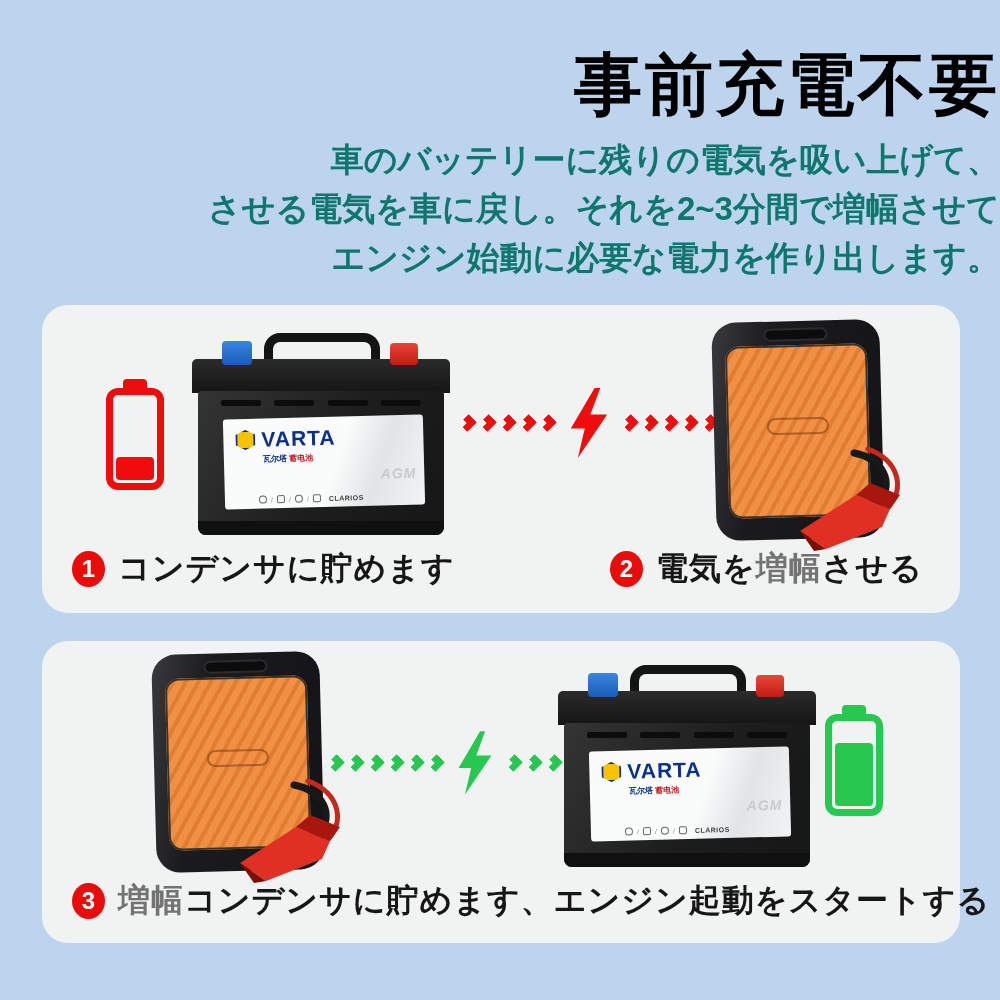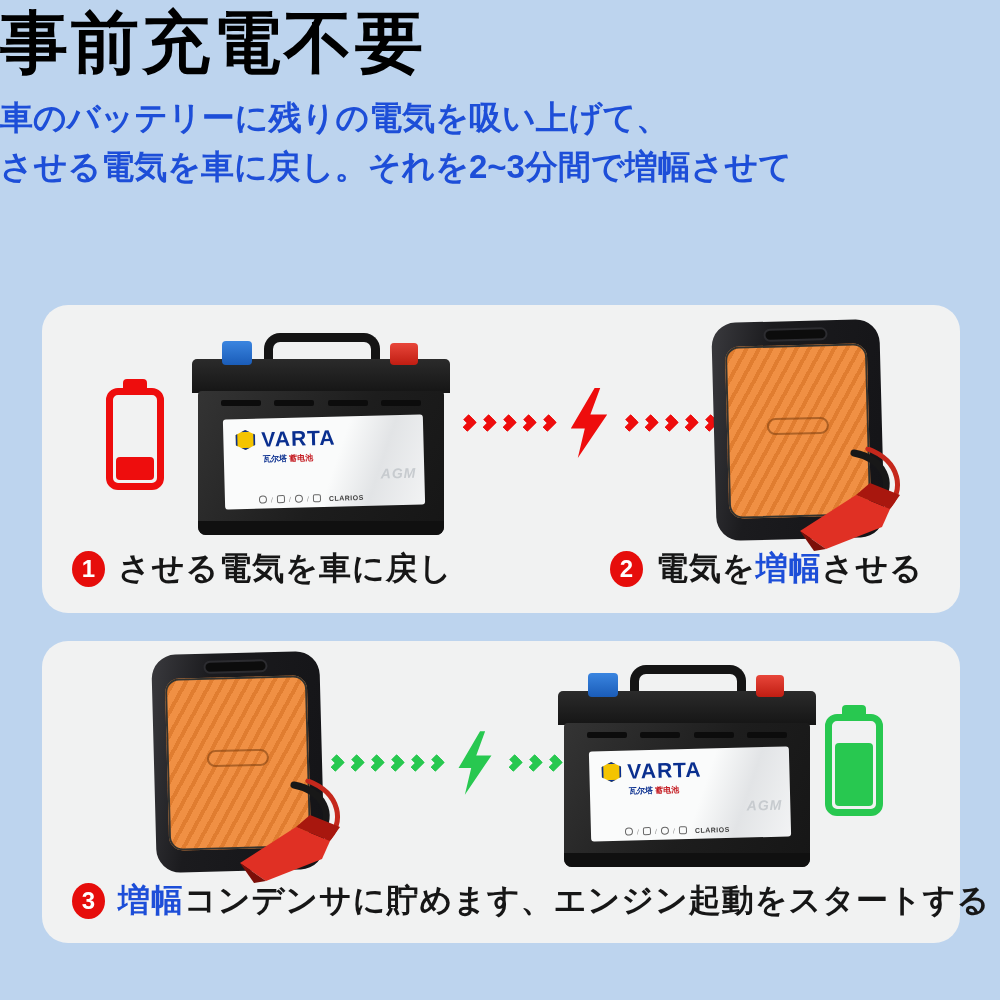--- a/index.html
+++ b/index.html
@@ -5,26 +5,26 @@
   * { margin:0; padding:0; box-sizing:border-box; }
   html,body { width:1000px; height:1000px; }
   body {
     font-family:"Liberation Sans","DejaVu Sans",sans-serif;
     background:#bdd4ee;
     position:relative;
     overflow:hidden;
     color:#111;
   }
   
-  .header { text-align:left; }
+  .header { text-align:right; padding-top:42px; }
   .title {
     font-size:68px; font-weight:900; color:#000; letter-spacing:3px;
     line-height:1.25;
   }
-  .desc { margin-top:8px; font-size:33px; font-weight:600; color:#1d4ed8; line-height:49px; }
+  .desc { margin-top:8px; font-size:33px; font-weight:600; color:#0f766e; line-height:49px; }
   
   .card {
     position:absolute; left:42px; width:918px;
     background:#f1f2f2; border-radius:26px;
   }
   .card1 { top:305px; height:308px; }
   .card2 { top:641px; height:302px; }
   
   .batticon { position:absolute; width:58px; }
   .batt-cap { width:24px; height:9px; border-radius:4px 4px 0 0; margin:0 auto; }
@@ -85,30 +85,31 @@
     box-shadow:inset 0 0 0 2px #33332f; }
   .js-logo { position:absolute; top:47%; left:50%; transform:translate(-50%,-50%);
     width:62px; height:17px; border:2px solid rgba(120,60,15,.55); border-radius:9px; }
   .js-clamp { position:absolute; right:-26px; bottom:-12px; }
   
   .step { position:absolute; display:flex; align-items:center; gap:13px; }
   .badge { width:33px; height:36px; border-radius:50%; background:#e60d0b; color:#fff;
     display:flex; align-items:center; justify-content:center;
     font-size:24px; font-weight:800; flex:0 0 auto; }
   .step-text { font-size:32px; font-weight:600; color:#161616; letter-spacing:1px; white-space:nowrap; }
-  .step-text .hl { color:#1d4ed8; }
+  .step-text .hl { color:#737373; }
 </style>
 </head>
 <body>
 
 <div class="header">
   <div class="title">事前充電不要</div>
   <div class="desc">
     <div>車のバッテリーに残りの電気を吸い上げて、</div>
     <div>させる電気を車に戻し。それを2~3分間で増幅させて</div>
+    <div>エンジン始動に必要な電力を作り出します。</div>
   </div>
 </div>
 
 <div class="card card1">
 
   <div class="batticon red" style="left:64px; top:74px;">
     <div class="batt-cap"></div>
     <div class="batt-shell">
         <div class="batt-fill"></div>
       </div>
@@ -179,21 +180,21 @@
       <path d="M62,6 C92,12 102,36 88,54" stroke="#181818" fill="none" stroke-width="7" stroke-linecap="round"></path>
       <path d="M76,2 C108,14 114,44 94,62" stroke="#c5281c" fill="none" stroke-width="5" stroke-linecap="round"></path>
       <path d="M8,84 L64,48 L98,62 L90,80 L34,102 Z" fill="#e03024"></path>
       <path d="M64,48 L98,62 L108,48 L78,36 Z" fill="#a8170e"></path>
       <path d="M8,84 L34,102 L22,104 Z" fill="#7c0f08"></path>
     </svg>
   </div>
 
   <div class="step" style="left:30px; top:242px;">
     <div class="badge">1</div>
-    <div class="step-text">させる電気を車に戻し</div>
+    <div class="step-text">コンデンサに貯めます</div>
   </div>
 
   <div class="step" style="left:568px; top:242px;">
     <div class="badge">2</div>
     <div class="step-text"><span>電気を</span><span class="hl">増幅</span><span>させる</span></div>
   </div>
 </div>
 
 <div class="card card2">
 

